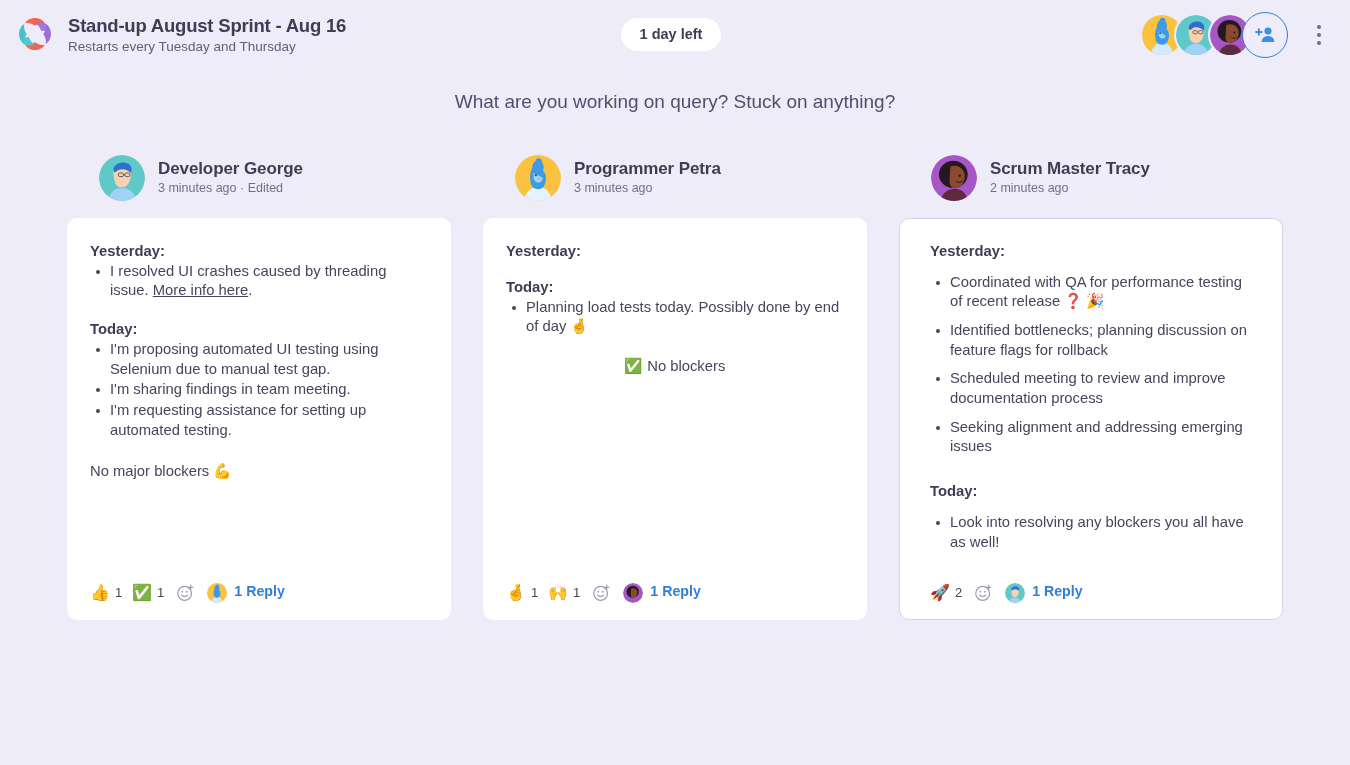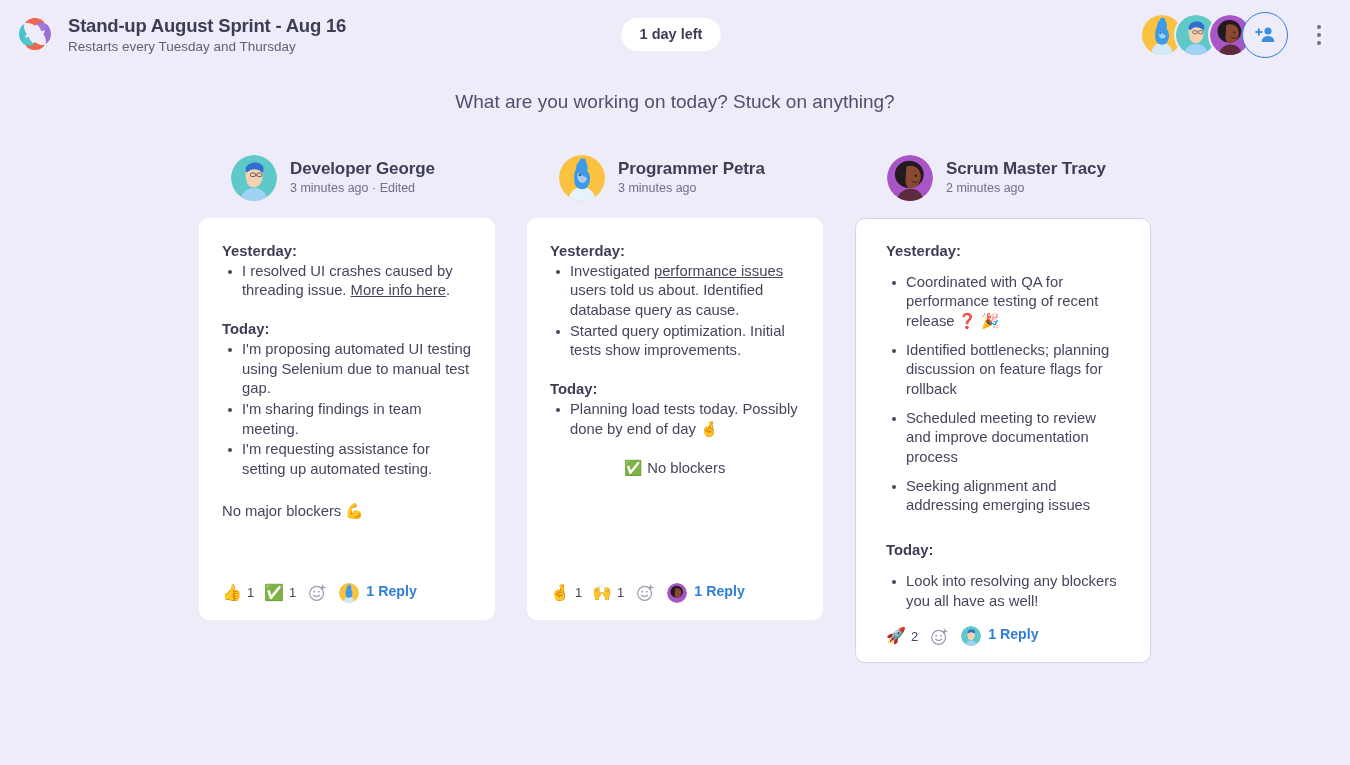--- a/index.html
+++ b/index.html
@@ -108,21 +108,21 @@
     line-height: 1.3;
   }
 
   
   .columns {
     display: flex;
     justify-content: center;
     gap: 32px;
     padding: 37px 0 0;
   }
-  .column { width: 296px; display: flex; flex-direction: column; }
+  .column { width: 384px; display: flex; flex-direction: column; }
 
   .person-row {
     display: flex;
     align-items: center;
     gap: 13px;
     padding: 0 0 14px 32px;
     height: 66px;
   }
   .person-meta { display: flex; flex-direction: column; gap: 2px; }
   .person-name {
@@ -297,21 +297,21 @@
     </div>
 
     <div class="kebab">
       <i></i>
         <i></i>
         <i></i>
     </div>
   </div>
 </div>
 
-<div class="prompt">What are you working on today? Stuck on anything?</div>
+<div class="prompt">What are you working on query? Stuck on anything?</div>
 
 <div class="columns">
 
   <div class="column">
     <div class="person-row">
       <span class="av s46">
         <svg viewBox="0 0 64 64" width="100%" height="100%" aria-hidden="true">
           <circle cx="32" cy="32" r="32" fill="#5fc9c9"></circle>
           <path d="M12 64 C15 51 23 46 32 46 C41 46 49 51 52 64 Z" fill="#9fd2f5"></path>
           <path d="M22 16 C28 10 40 11 43 19 C46 27 44 36 40 41 C35 47 26 46 23 40 C20 33 19 22 22 16 Z" fill="#f6d2b0"></path>
@@ -394,24 +394,20 @@
       <div class="person-meta">
         <div class="person-name">Programmer Petra</div>
         <div class="person-time">3 minutes ago</div>
       </div>
     </div>
 
     <div class="card">
       <div class="card-body">
 
         <div class="sec-label">Yesterday:</div>
-        <ul class="bullets">
-          <li><span>Investigated </span><span class="inline-link">performance issues</span><span> users told us about. Identified database query as cause.</span></li>
-          <li>Started query optimization. Initial tests show improvements.</li>
-        </ul>
 
         <div class="sec-label gap-top">Today:</div>
         <ul class="bullets">
           <li>Planning load tests today. Possibly done by end of day 🤞</li>
         </ul>
 
         <div class="plain-line tight">✅ No blockers</div>
       </div>
 
       <div class="reactions">

